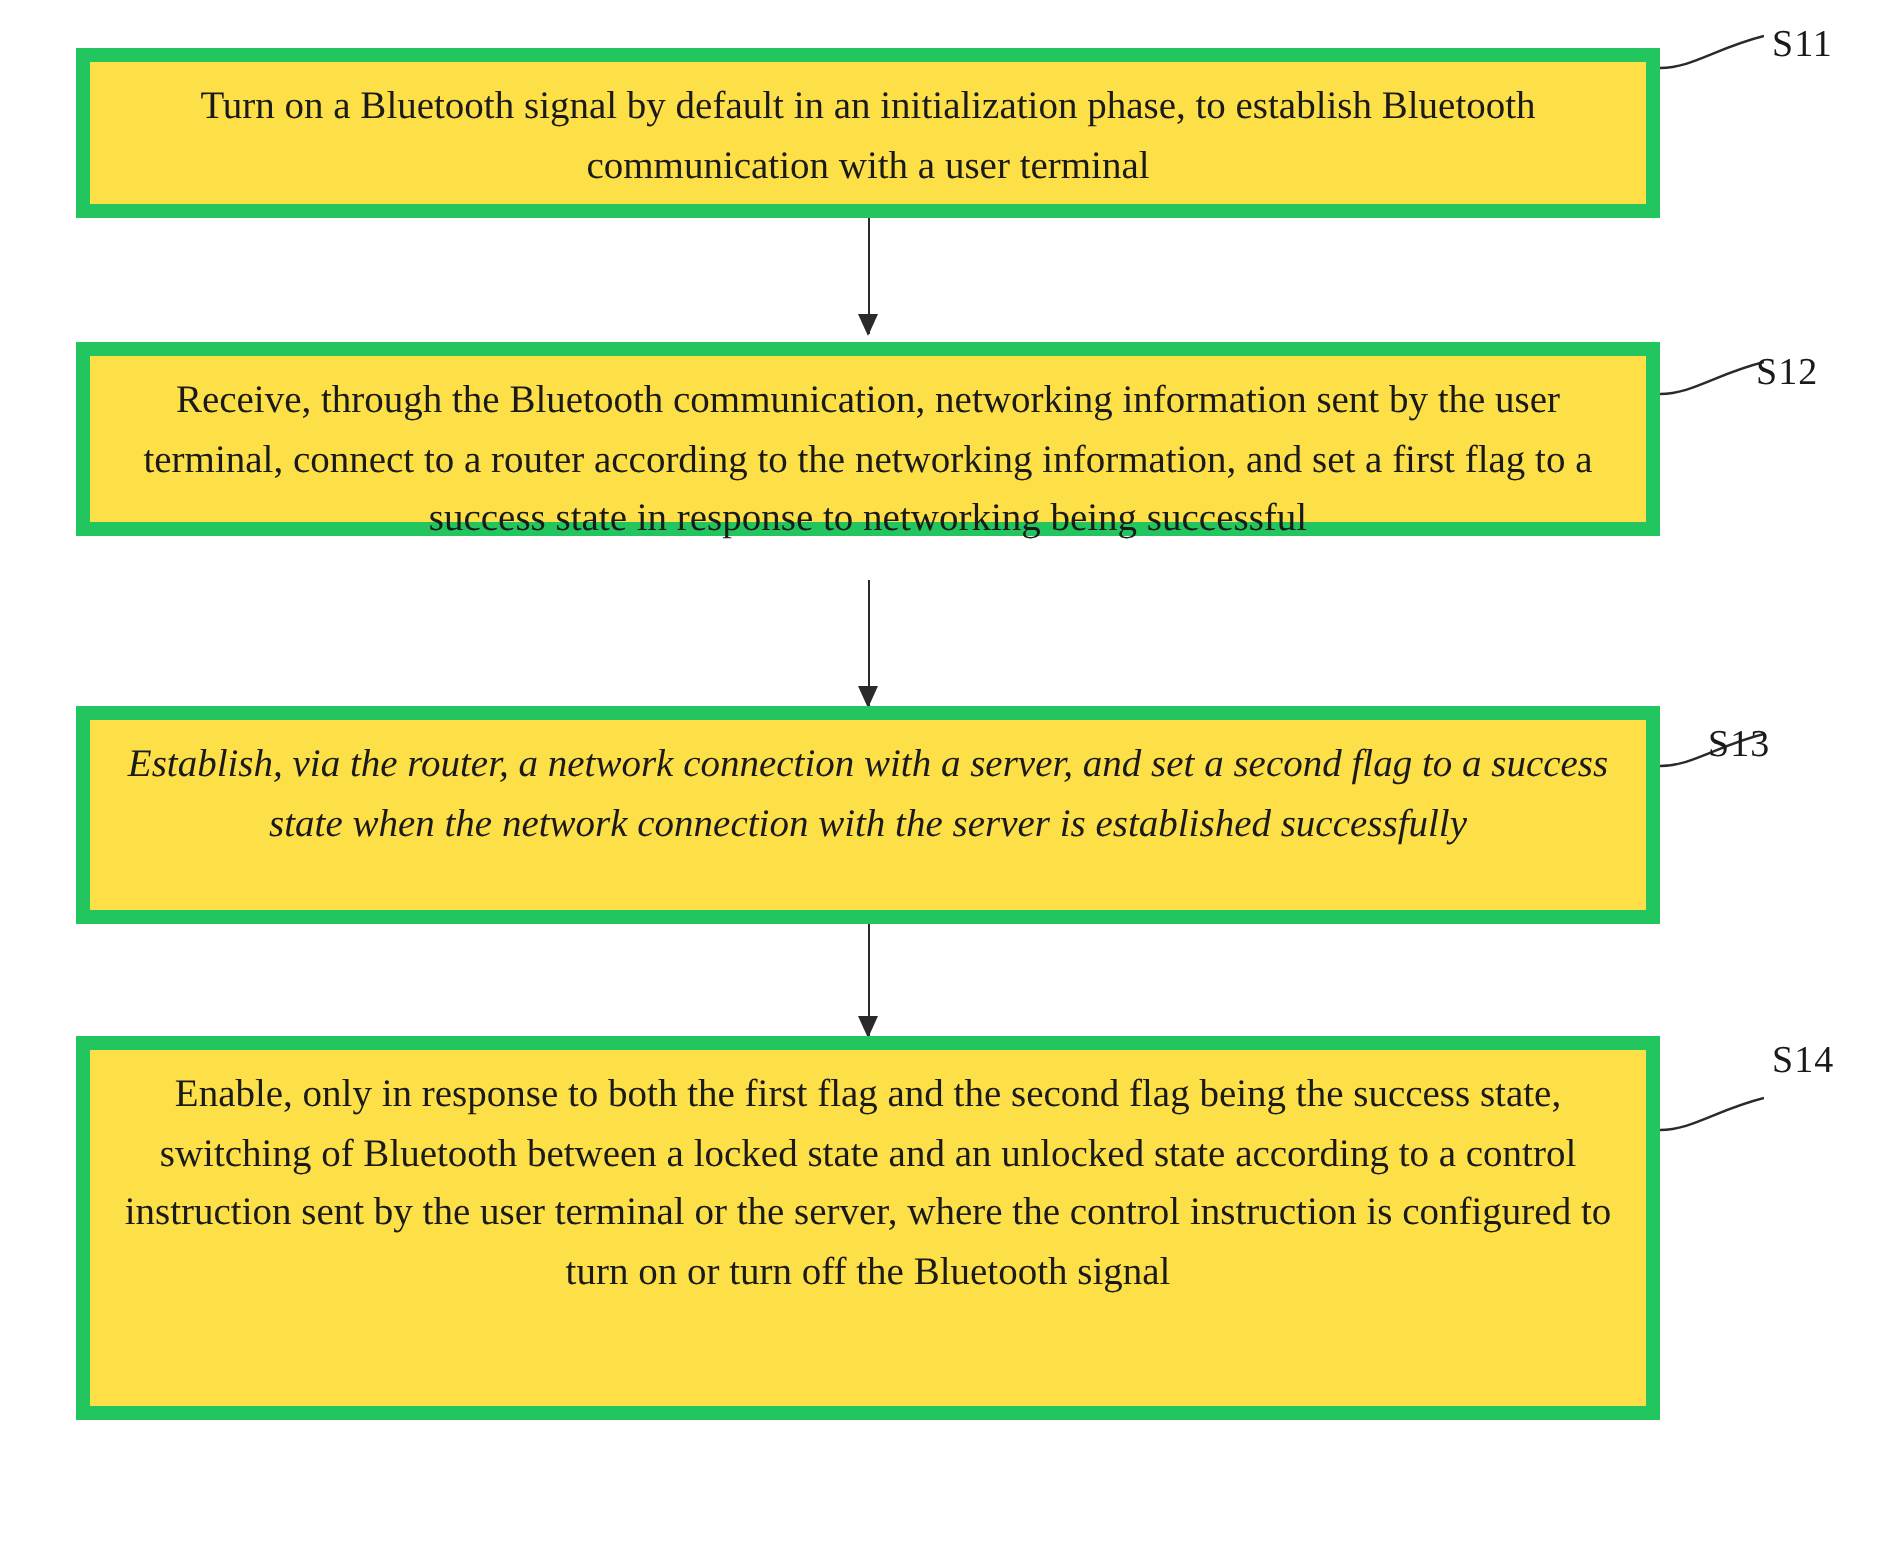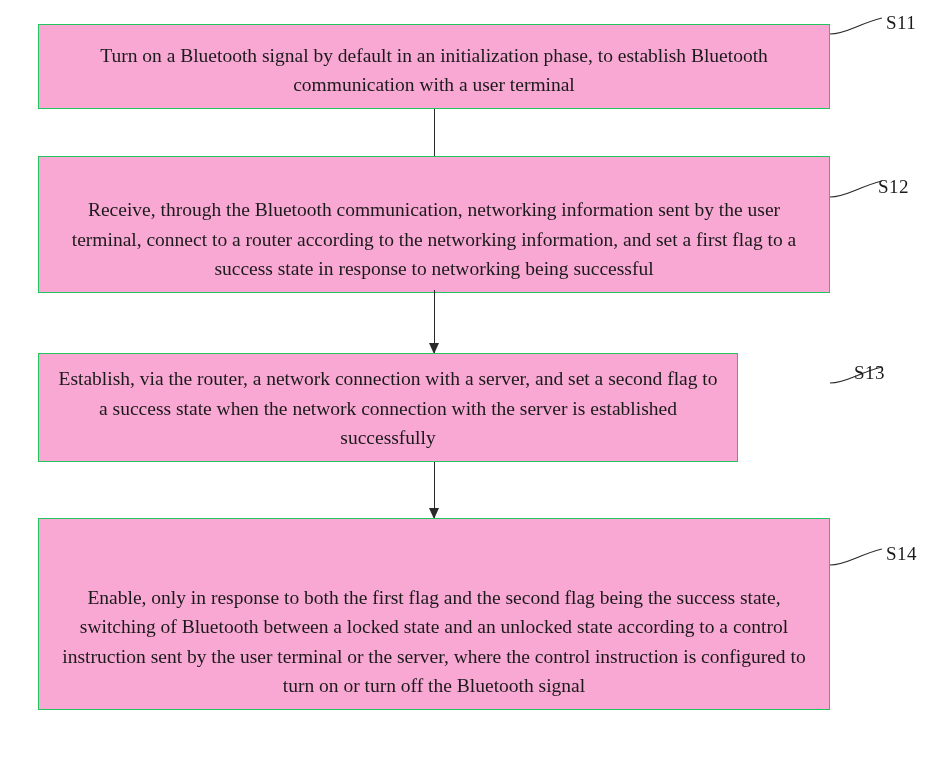--- a/index.html
+++ b/index.html
@@ -16,39 +16,39 @@
     overflow: hidden;
   }
   .canvas {
     position: relative;
     width: 950px;
     height: 784px;
   }
   .step-box {
     position: absolute;
     box-sizing: border-box;
-    border: 1px solid #22c55e;
-    background: #f9a8d4;
+    border: 7px solid #22c55e;
+    background: #fde047;
     display: flex;
-    align-items: flex-end;
+    align-items: flex-start;
     justify-content: center;
     text-align: center;
     padding: 8px 16px;
   }
   .step-text {
     font-family: "Liberation Serif", serif;
     font-size: 19.5px;
     line-height: 1.52;
     color: #1a1a1a;
     white-space: pre-line;
   }
   
   #box-s11 { left: 38px;  top: 24px;  width: 792px; height: 85px; }
-  #box-s12 { left: 38px;  top: 156px; width: 792px; height: 137px; }
-  #box-s13 { left: 38px;  top: 353px; width: 700px; height: 109px; }
+  #box-s12 { left: 38px;  top: 171px; width: 792px; height: 97px; }
+  #box-s13 { left: 38px;  top: 353px; width: 792px; height: 109px; font-style: italic; }
   #box-s14 { left: 38px;  top: 518px; width: 792px; height: 192px; }
 
   
   .arrow {
     position: absolute;
     width: 1px;
     background: #2a2a2a;
     left: 434px;
   }
   .arrow::after {
@@ -81,21 +81,21 @@
     color: #1a1a1a;
     letter-spacing: 0.5px;
   }
   #leader-s11 { left: 830px; top: 14px; }
   #label-s11  { left: 886px; top: 12px; }
   #leader-s12 { left: 830px; top: 177px; }
   #label-s12  { left: 878px; top: 176px; }
   #leader-s13 { left: 830px; top: 363px; }
   #label-s13  { left: 854px; top: 362px; }
   #leader-s14 { left: 830px; top: 545px; }
-  #label-s14  { left: 886px; top: 543px; }
+  #label-s14  { left: 886px; top: 520px; }
 
   .figure-caption {
     position: absolute;
     left: 0;
     top: 718px;
     width: 950px;
     text-align: center;
     font-family: "Liberation Serif", serif;
     font-size: 23px;
     font-weight: bold;

